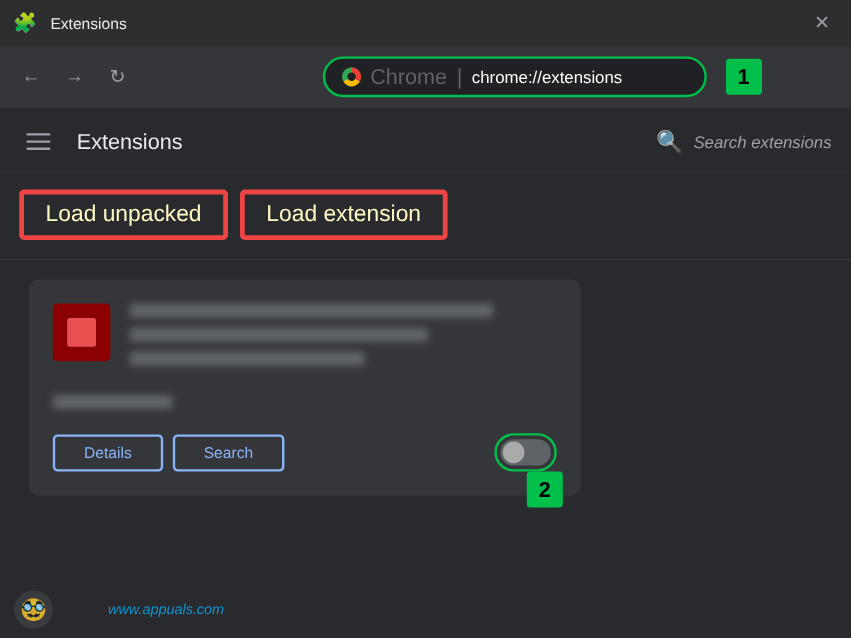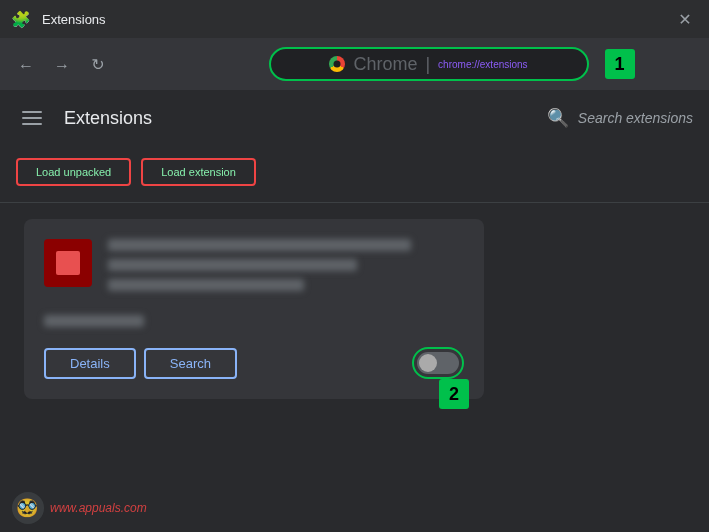--- a/index.html
+++ b/index.html
@@ -74,21 +74,20 @@
       background: #202124;
       border-radius: 24px;
       height: 34px;
       padding: 0 14px;
       gap: 8px;
       border: 2px solid #00c04b;
       max-width: 320px;
       margin: 0 auto;
       position: relative;
       left: 20px;
-      justify-content: center;
     }
     .chrome-logo {
       width: 16px;
       height: 16px;
       border-radius: 50%;
       background: conic-gradient(#ea4335 0deg 120deg, #fbbc05 120deg 240deg, #34a853 240deg 360deg);
       position: relative;
       flex-shrink: 0;
     }
     .chrome-logo::after {
@@ -101,22 +100,22 @@
       height: 7px;
       background: #1e1e1e;
       border-radius: 50%;
     }
     .address-divider {
       color: #5f6368;
       font-size: 18px;
       font-weight: 200;
     }
     .address-text {
-      font-size: 10px;
-      color: #8b5cf6;
+      font-size: 14px;
+      color: #ffffff;
     }
     .step-label-1 {
       position: absolute;
       right: -48px;
       top: 50%;
       transform: translateY(-50%);
       background: #00c04b;
       color: #000;
       font-weight: bold;
       font-size: 18px;
@@ -174,25 +173,25 @@
     
     .toolbar {
       background: #292a2d;
       padding: 12px 16px 16px 16px;
       display: flex;
       gap: 10px;
       border-bottom: 1px solid #3c4043;
     }
     .toolbar-btn {
       padding: 6px 18px;
-      border: 2px solid #ef4444;
+      border: 4px solid #ef4444;
       background: transparent;
-      color: #86efac;
+      color: #fef9c3;
       border-radius: 4px;
-      font-size: 11px;
+      font-size: 19px;
       cursor: pointer;
       font-weight: 500;
     }
 
     
     .main-content {
       background: #292a2d;
       padding: 16px;
       flex: 1;
     }
@@ -338,22 +337,23 @@
       height: 32px;
       background: #3c4043;
       border-radius: 50%;
       display: flex;
       align-items: center;
       justify-content: center;
       font-size: 18px;
     }
     .watermark-text {
       font-size: 12px;
-      color: #ef4444;
+      color: #0ea5e9;
       font-style: italic;
+      margin-left: 40px;
     }
 
     .page-wrapper {
       display: flex;
       flex-direction: column;
       height: 532px;
       position: relative;
     }
   </style>
 </head>

